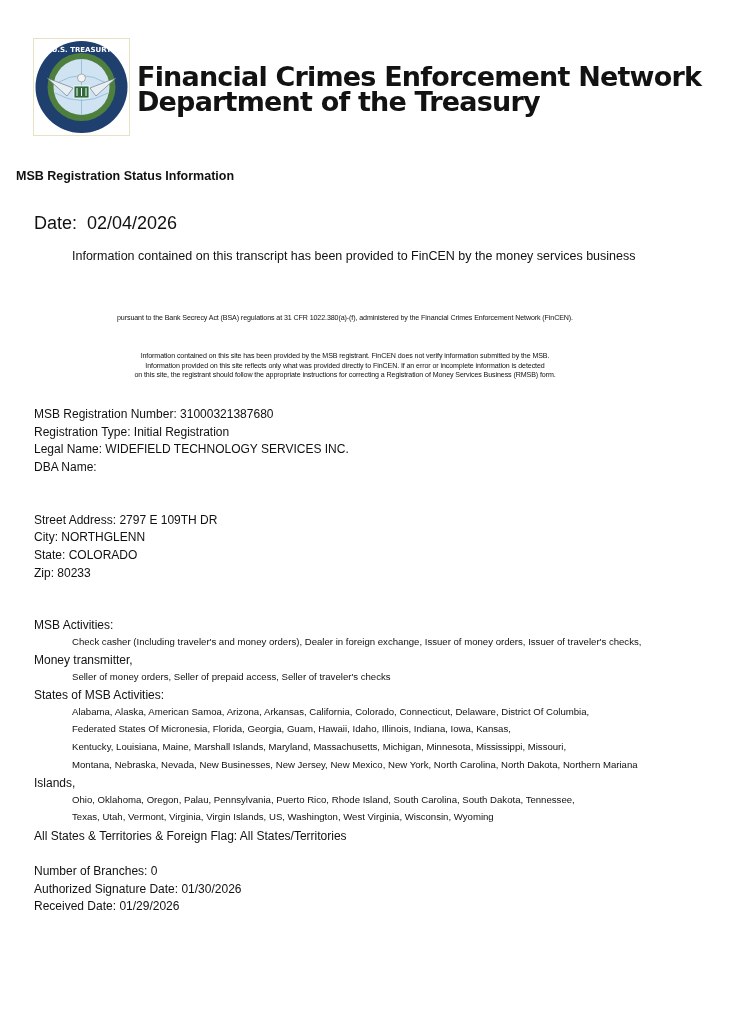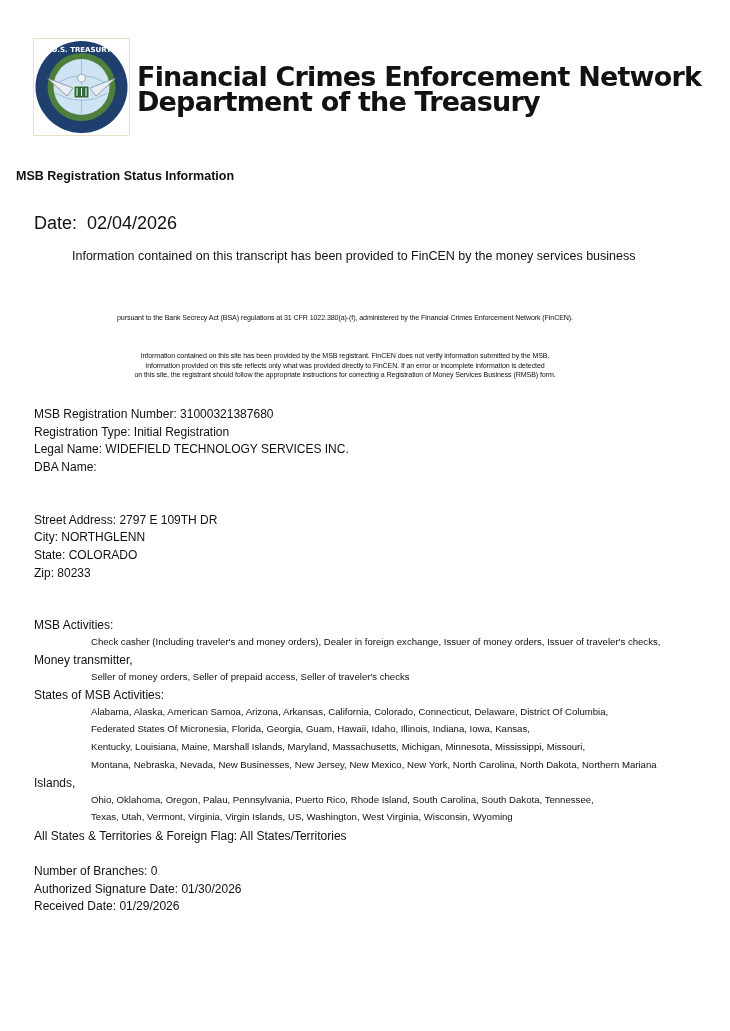--- a/index.html
+++ b/index.html
@@ -21,21 +21,21 @@
       white-space: nowrap;
     }
     .intro .l1 { padding-left: 38px; }
     .notice {
       left: 34px; width: 622px; text-align: center; font-size: 7.1px; line-height: 9.5px;
       white-space: nowrap; letter-spacing: -0.1px;
     }
     .notice1 { top: 314px; }
     .notice2 { top: 352px; }
     .field { left: 34px; font-size: 12px; white-space: nowrap; }
-    .indent { left: 91px; font-size: 9.6px; white-space: nowrap; }
+    .indent { left: 72px; font-size: 9.6px; white-space: nowrap; }
   </style>
 </head>
 <body>
 
 <div class="abs logo-seal">
   <svg width="97" height="98" viewBox="0 0 97 98">
     <rect x="0.5" y="0.5" width="96" height="97" fill="#ffffff" stroke="#e8e2c4"></rect>
     <circle cx="48.5" cy="49" r="46" fill="#1f3f6e"></circle>
     <circle cx="48.5" cy="49" r="34" fill="#4f7f3d"></circle>
     <circle cx="48.5" cy="49" r="28" fill="#cfe3f2"></circle>

